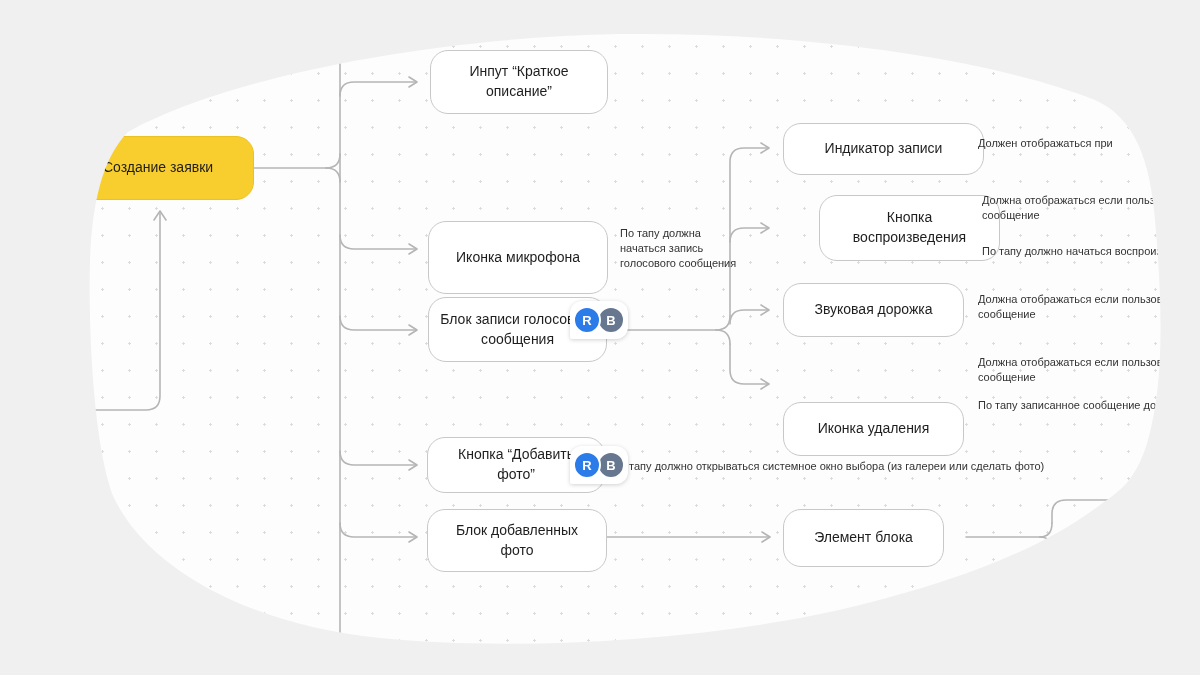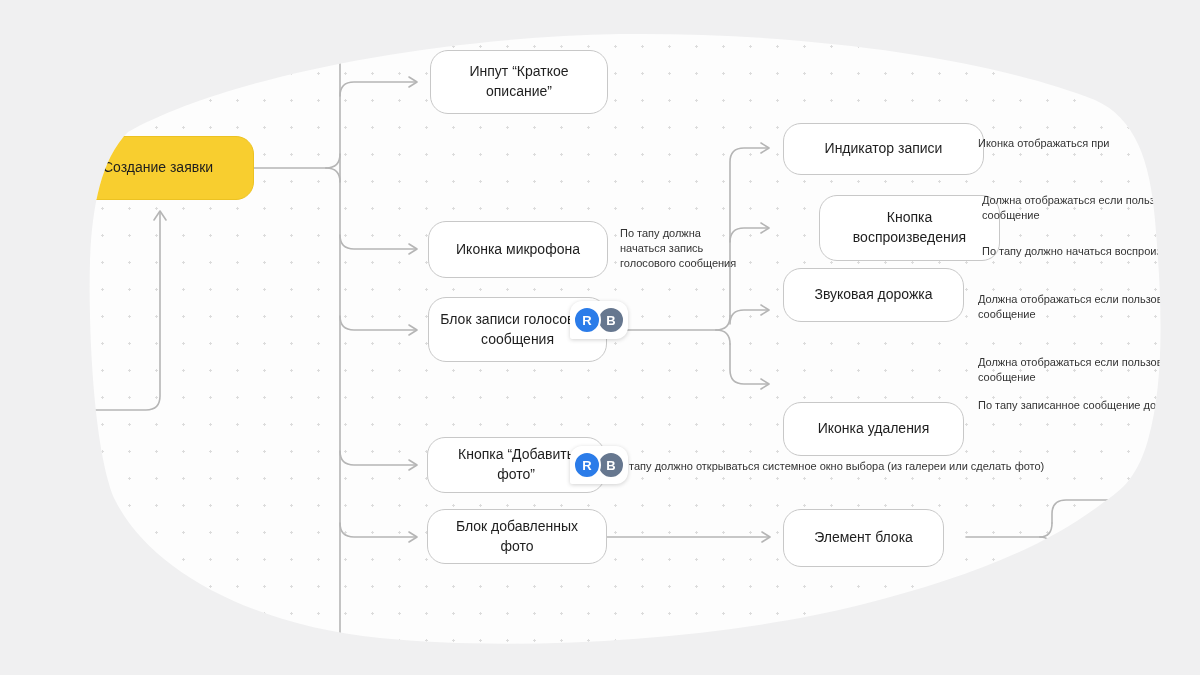--- a/index.html
+++ b/index.html
@@ -93,45 +93,45 @@
     <path d="M1040,537 Q1052,537 1052,551"></path>
     <path d="M1052,523 L1052,514 Q1052,500 1066,500 L1118,500"></path>
     <path d="M1052,551 L1052,588"></path>
   </svg>
 
   <div class="node yellow" style="left:62px;top:136px;width:192px;height:64px;">Создание заявки</div>
 
   <div class="node" style="left:430px;top:50px;width:178px;height:64px;">Инпут “Краткое
 описание”</div>
 
-  <div class="node" style="left:428px;top:221px;width:180px;height:57px;">Иконка микрофона</div>
+  <div class="node" style="left:428px;top:221px;width:180px;height:73px;">Иконка микрофона</div>
 
   <div class="node" style="left:428px;top:297px;width:179px;height:65px;">Блок записи голосового
 сообщения</div>
 
   <div class="node" style="left:427px;top:437px;width:178px;height:56px;">Кнопка “Добавить фото”</div>
 
-  <div class="node" style="left:427px;top:509px;width:180px;height:55px;">Блок добавленных фото</div>
+  <div class="node" style="left:427px;top:509px;width:180px;height:63px;">Блок добавленных фото</div>
 
   <div class="node" style="left:783px;top:123px;width:201px;height:52px;">Индикатор записи</div>
 
   <div class="node" style="left:783px;top:195px;width:181px;height:66px;margin-left:36px;">Кнопка
 воспроизведения</div>
 
-  <div class="node" style="left:783px;top:268px;width:181px;height:54px;">Звуковая дорожка</div>
+  <div class="node" style="left:783px;top:283px;width:181px;height:54px;">Звуковая дорожка</div>
 
   <div class="node" style="left:783px;top:357px;width:181px;height:54px;margin-top:45px;">Иконка удаления</div>
 
   <div class="node" style="left:783px;top:509px;width:161px;height:58px;">Элемент блока</div>
 
   <div class="note" style="left:620px;top:226px;">По тапу должна
 начаться запись
 голосового сообщения</div>
 
-  <div class="note nowrap" style="left:978px;top:136px;">Иконка отображаться при</div>
+  <div class="note nowrap" style="left:978px;top:136px;">Должен отображаться при</div>
 
   <div class="note" style="left:982px;top:193px;">Должна отображаться если пользователь
 сообщение</div>
 
   <div class="note nowrap" style="left:982px;top:244px;">По тапу должно начаться воспроизведение</div>
 
   <div class="note" style="left:978px;top:292px;">Должна отображаться если пользователь
 сообщение</div>
 
   <div class="note" style="left:978px;top:355px;">Должна отображаться если пользователь

